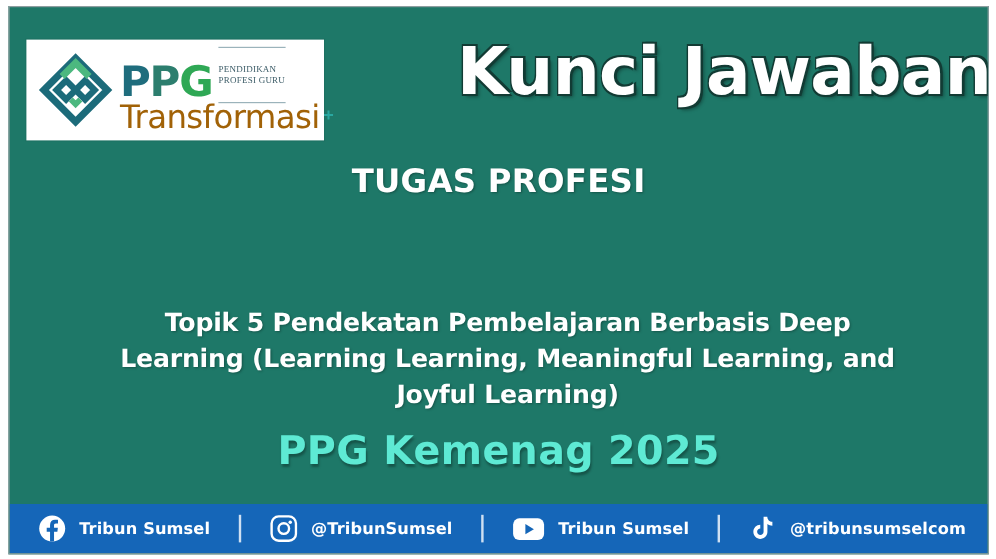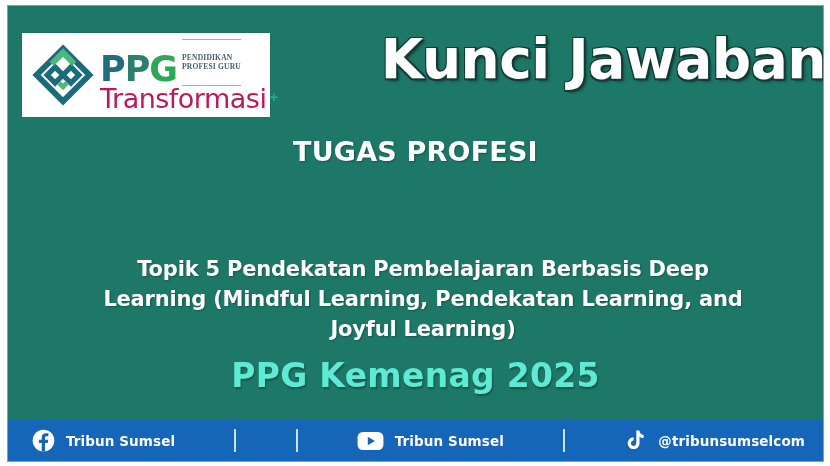--- a/index.html
+++ b/index.html
@@ -49,28 +49,27 @@
   .pend-block {
     margin-left:5px; margin-top:3px;
     font-family:"Liberation Serif", serif;
     font-size:7.5px;
     line-height:8.4px;
     letter-spacing:0.2px;
     color:#41606b;
     border-top:1px solid #9bb3bb;
     border-bottom:1px solid #9bb3bb;
     padding:14px 0;
-    font-weight:bold;
   }
   .transf-row { display:flex; align-items:flex-start; margin-top:-2px; }
   .transf {
     font-family:"DejaVu Sans", sans-serif;
     font-size:27px;
     line-height:30px;
-    color:#be185d;
+    color:#a16207;
     letter-spacing:-0.5px;
   }
   .plus-mark {
     color:#2aa7a0; font-size:15px; font-weight:bold;
     margin-left:3px; margin-top:4px;
   }
 
   
   .headline {
     position:absolute;
@@ -195,38 +194,46 @@
     </div>
 
     <div class="headline">Kunci Jawaban</div>
 
     <div class="subtitle">
       <div>TUGAS PROFESI</div>
     </div>
 
     <div class="topic">
       <div>Topik   5 Pendekatan Pembelajaran Berbasis Deep</div>
-      <div>Learning (Mindful Learning, Pendekatan Learning, and</div>
+      <div>Learning (Learning Learning, Meaningful Learning, and</div>
       <div>Joyful Learning)</div>
     </div>
 
     <div class="program">PPG Kemenag 2025</div>
 
     <div class="social-bar">
 
       <div class="social-item">
         <svg class="si" viewBox="0 0 24 24">
           <circle cx="12" cy="12" r="11.3" fill="#ffffff"></circle>
           <path fill="#1566b8" d="M13.6 23.3v-8.6h2.9l.44-3.4h-3.34V9.13c0-.98.27-1.65 1.68-1.65h1.79V4.44c-.31-.04-1.37-.13-2.6-.13-2.58 0-4.34 1.57-4.34 4.46v2.49H7.22v3.4h2.91v8.39c.6.1 1.22.15 1.85.15.55 0 1.08-.03 1.62-.1z"></path>
         </svg>
         <div class="social-label">Tribun Sumsel</div>
       </div>
 
       <div class="sep"></div>
 
+      <div class="social-item">
+        <svg class="si" viewBox="0 0 24 24">
+          <rect x="1.4" y="1.4" width="21.2" height="21.2" rx="6.2" ry="6.2" fill="none" stroke="#ffffff" stroke-width="2.1"></rect>
+          <circle cx="12" cy="12" r="4.6" fill="none" stroke="#ffffff" stroke-width="2.1"></circle>
+          <circle cx="17.6" cy="6.4" r="1.5" fill="#ffffff"></circle>
+        </svg>
+        <div class="social-label">@TribunSumsel</div>
+      </div>
 
       <div class="sep"></div>
 
       <div class="social-item">
         <svg class="si" viewBox="0 0 28 20" style="width:27px;height:20px;">
           <rect x="0.6" y="0.6" width="26.8" height="18.8" rx="5.4" ry="5.4" fill="#ffffff"></rect>
           <path d="M11.2 5.6 L18.6 10 L11.2 14.4 Z" fill="#1566b8"></path>
         </svg>
         <div class="social-label">Tribun Sumsel</div>
       </div>

